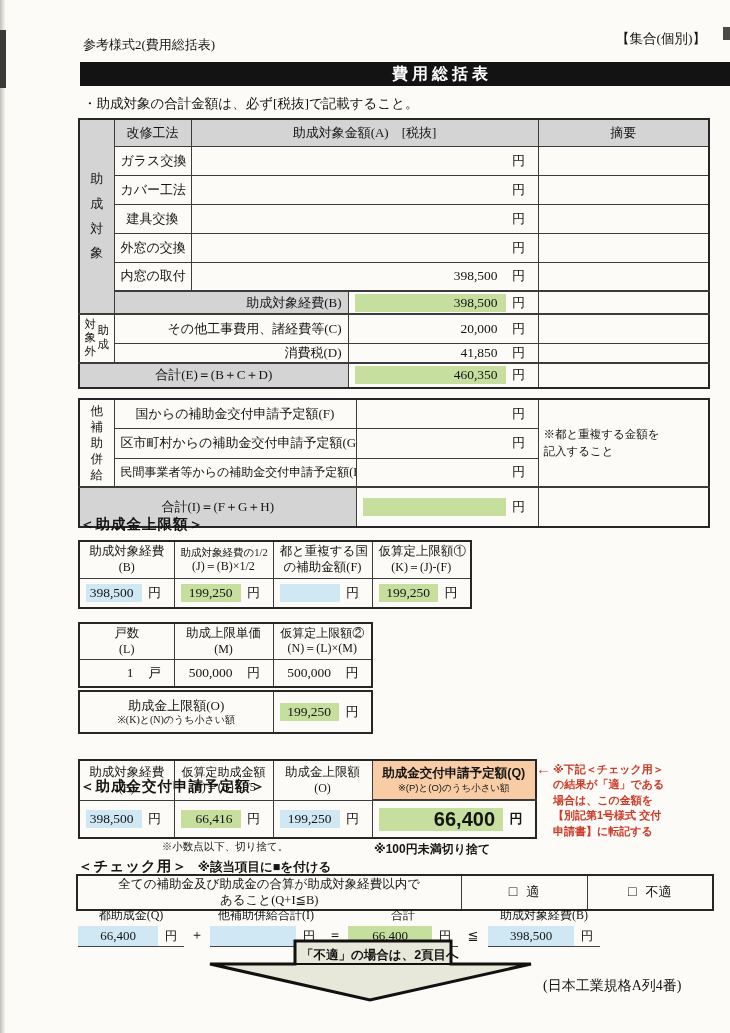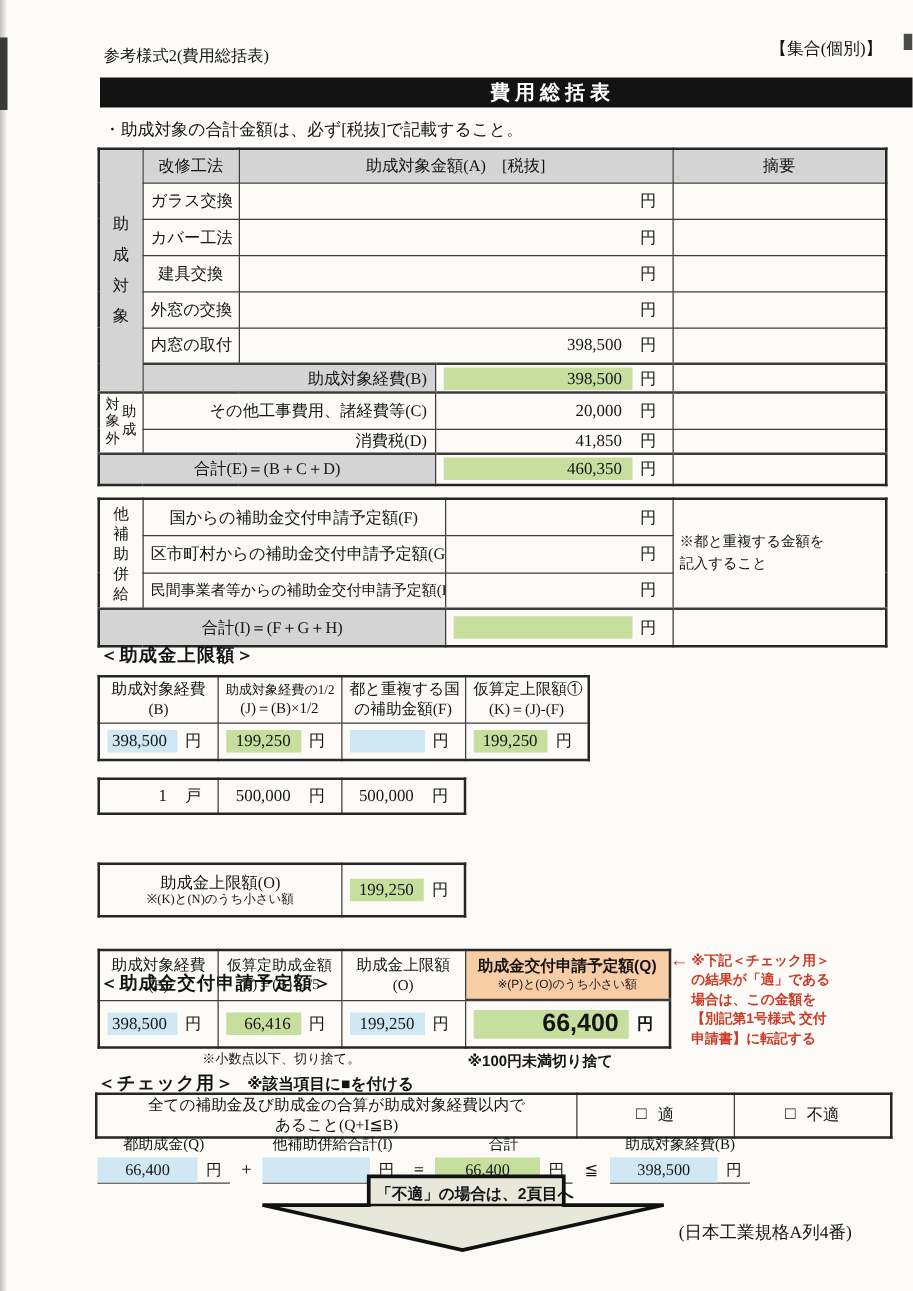--- a/index.html
+++ b/index.html
@@ -210,21 +210,21 @@
   </tr>
   <tr style="height:29px">
     <td class="center" style="font-size:12px">民間事業者等からの補助金交付申請予定額(H)</td>
     <td class="amtcell">
       <div class="amt">
             <span class="v"></span>
             <span class="y">円</span>
           </div>
     </td>
   </tr>
-  <tr style="height:30px" class="bt2">
+  <tr style="height:40px" class="bt2">
     <td class="grey center" colspan="2">合計(I)＝(F＋G＋H)</td>
     <td class="amtcell">
       <div class="amt">
             <span class="v green"></span>
             <span class="y">円</span>
           </div>
     </td>
     <td></td>
   </tr>
 </tbody>
@@ -287,20 +287,34 @@
 </tbody>
   </table>
 
 <table class="frm abs" style="left:78px;top:622px;width:293px">
   <colgroup>
       <col style="width:95px">
       <col style="width:99px">
       <col style="width:99px">
     </colgroup>
   <tbody>
+      <tr style="height:36px">
+    <td class="h2l">
+          <div class="l1">戸数</div>
+          <div class="l2">(L)</div>
+        </td>
+    <td class="h2l">
+          <div class="l1">助成上限単価</div>
+          <div class="l2">(M)</div>
+        </td>
+    <td class="h2l">
+          <div class="l1" style="font-size:12px">仮算定上限額②</div>
+          <div class="l2">(N)＝(L)×(M)</div>
+        </td>
+  </tr>
   <tr style="height:28px">
     <td class="amtcell">
           <div class="amt">
             <span class="v">1</span>
             <span class="y">戸</span>
           </div>
         </td>
     <td class="amtcell">
           <div class="amt">
             <span class="v">500,000</span>

